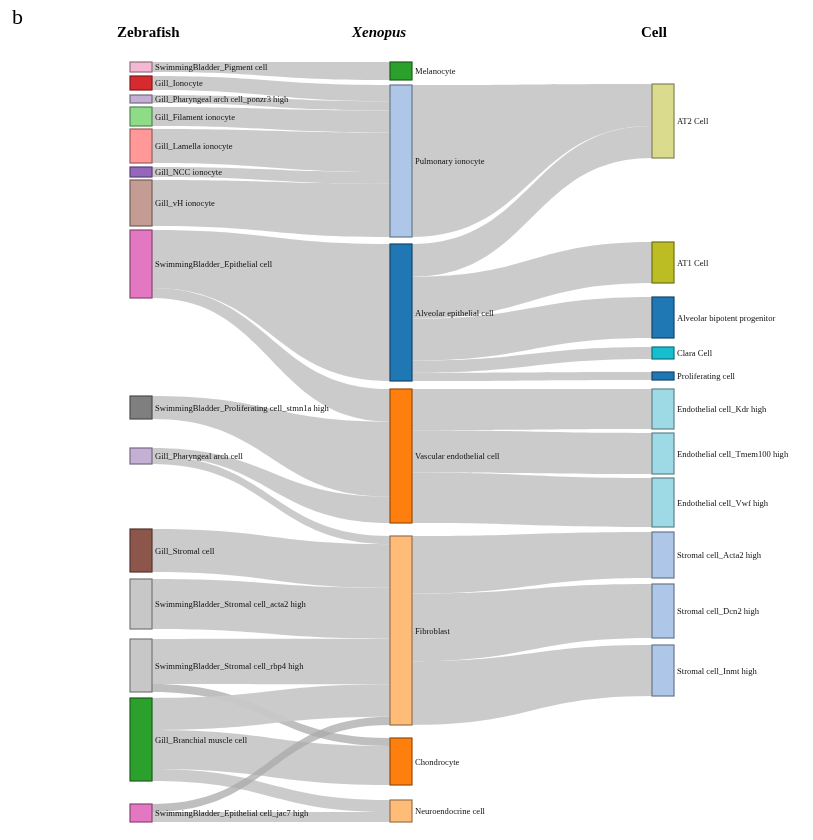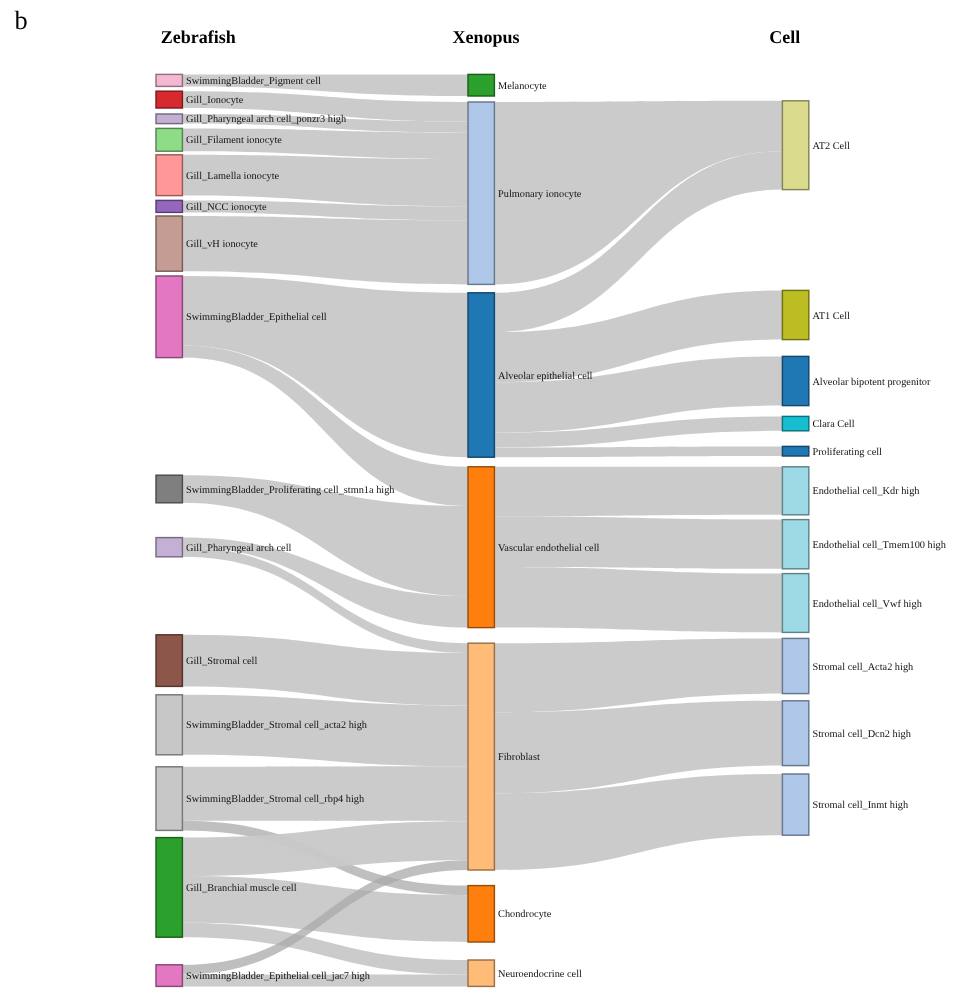--- a/index.html
+++ b/index.html
@@ -1,21 +1,21 @@
 <!DOCTYPE html>
 <html><head>
 <meta charset="utf-8">
 <style>
   html, body { margin: 0; padding: 0; background: #ffffff; }
   body { width: 813px; height: 840px; position: relative; overflow: hidden;
          font-family: "Liberation Serif", "DejaVu Serif", serif; }
   #panel-letter { position: absolute; left: 12px; top: 4px; font-size: 22px; color: #000; }
   .col-title { position: absolute; top: 24px; font-size: 15px; font-weight: bold; color: #000; }
-  #title-zebrafish { left: 134px; }
-  #title-xenopus { left: 377px; }
+  #title-zebrafish { left: 117px; }
+  #title-xenopus { left: 352px; font-style: italic; }
   #title-mouse { left: 641px; }
   svg#sankey { position: absolute; left: 0; top: 0; }
   .link { fill: #c8c8c8; opacity: 0.95; }
   .link.dark { fill: #a9a9a9; opacity: 0.75; }
   .node-rect { stroke-width: 1.2; }
   .node-label { font-family: "Liberation Serif", "DejaVu Serif", serif; font-size: 8.6px; fill: #111; }
 </style>
 </head>
 <body>
 

